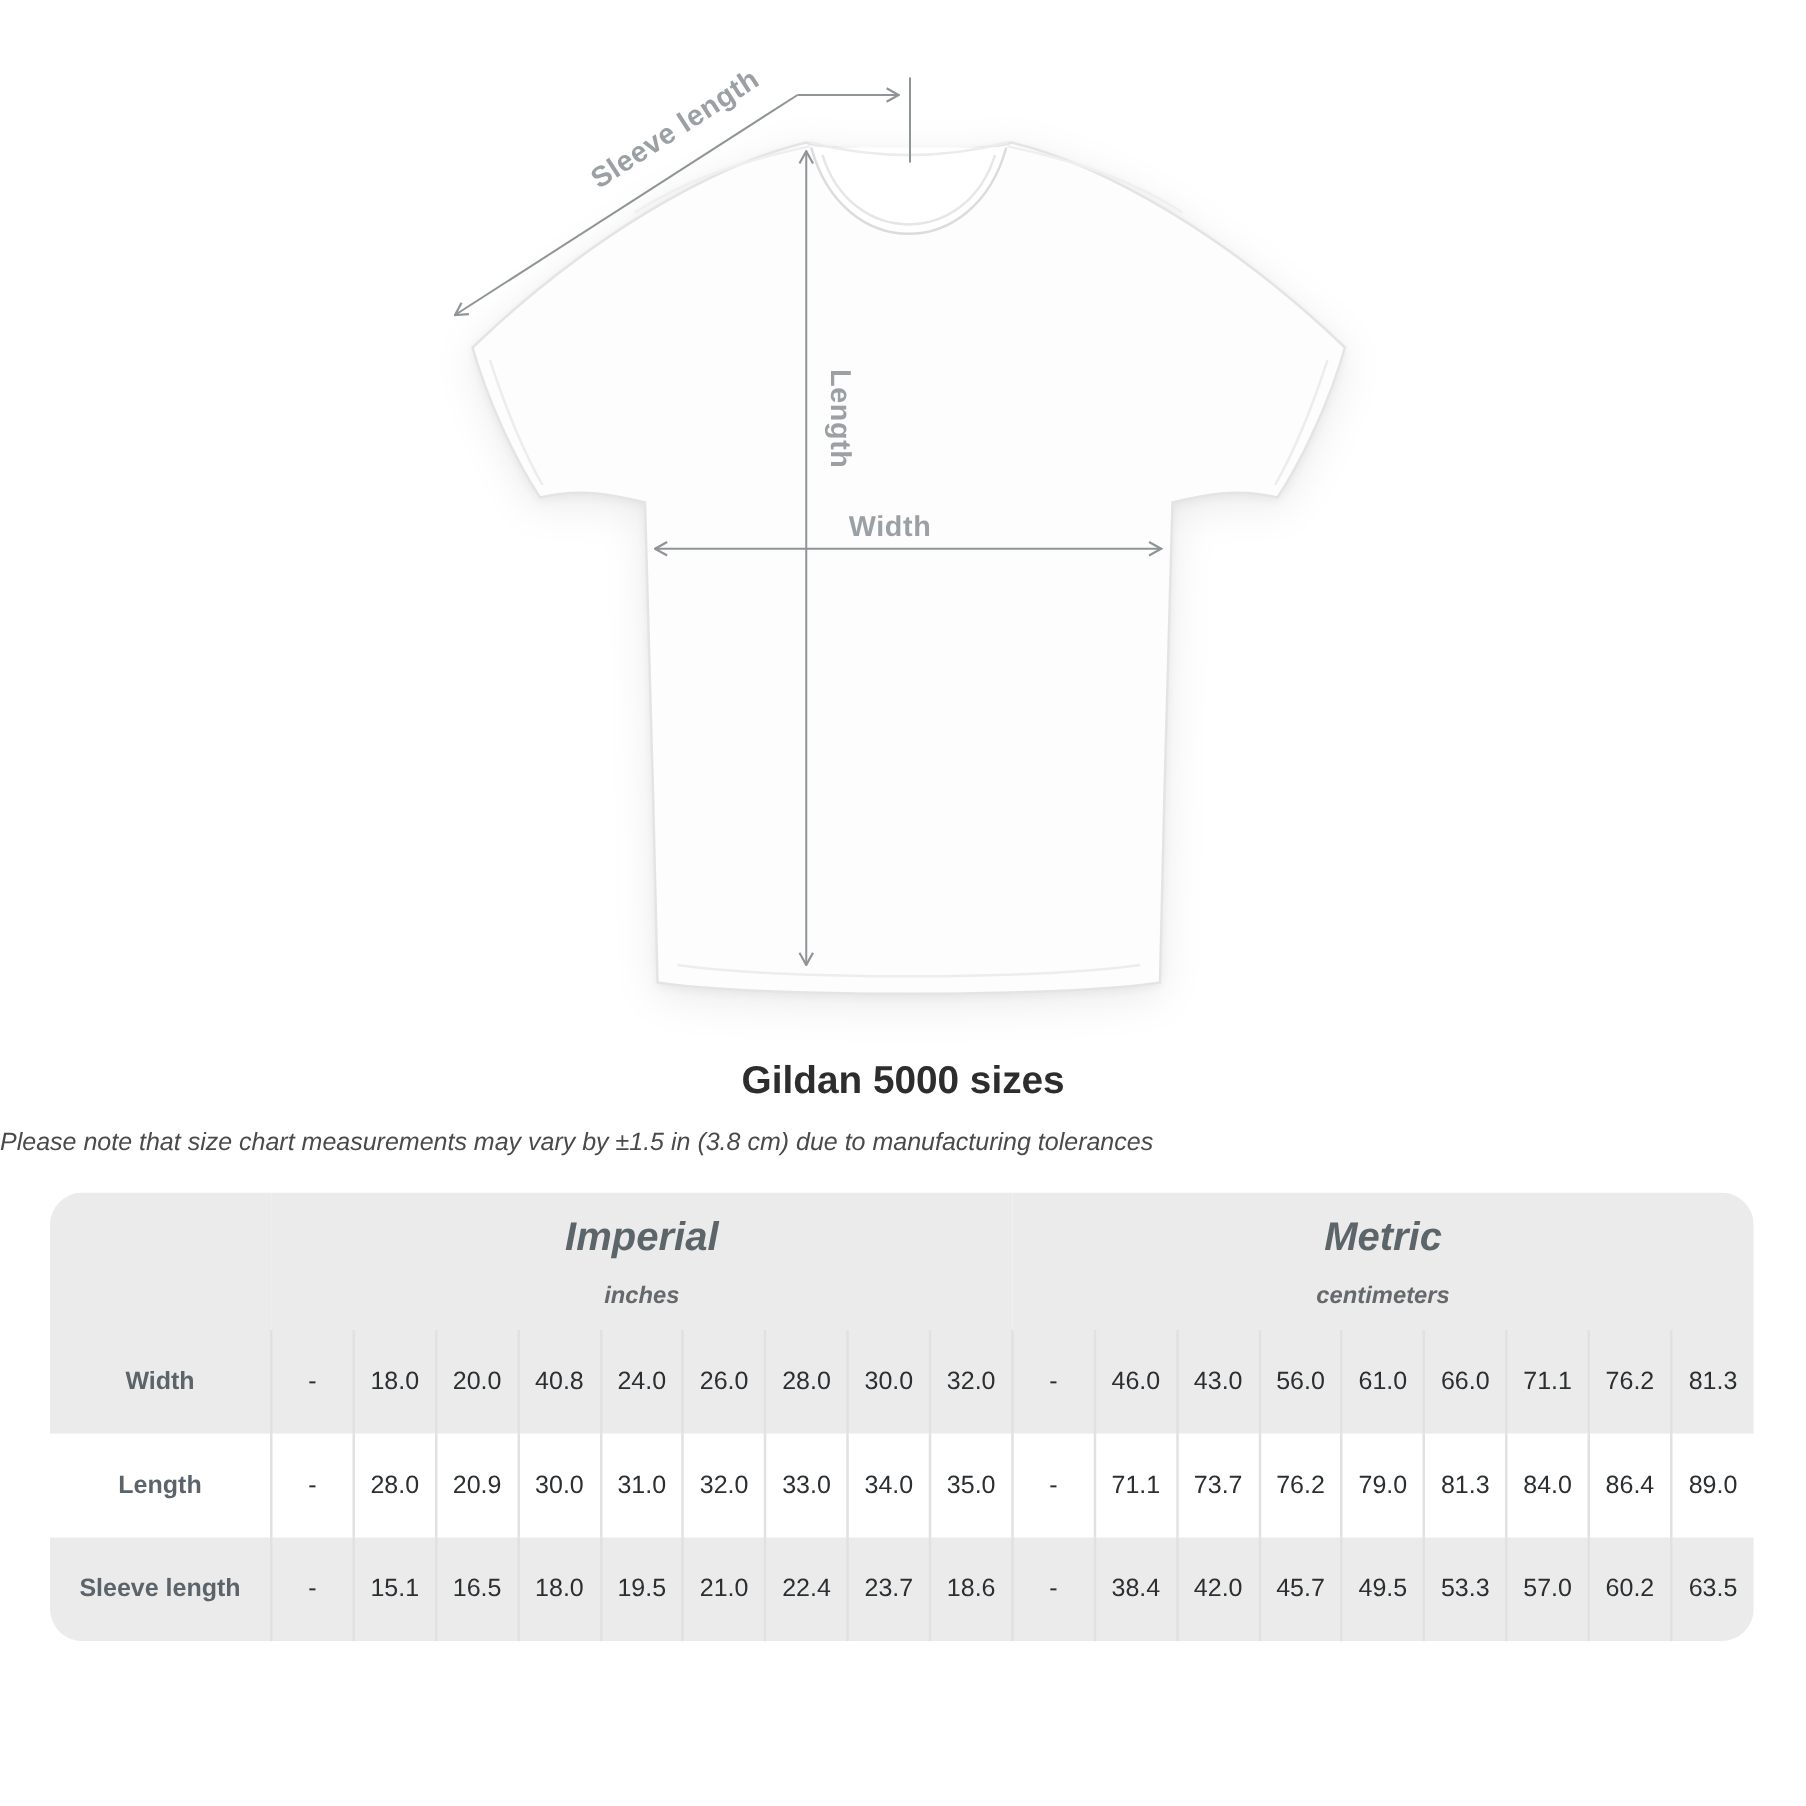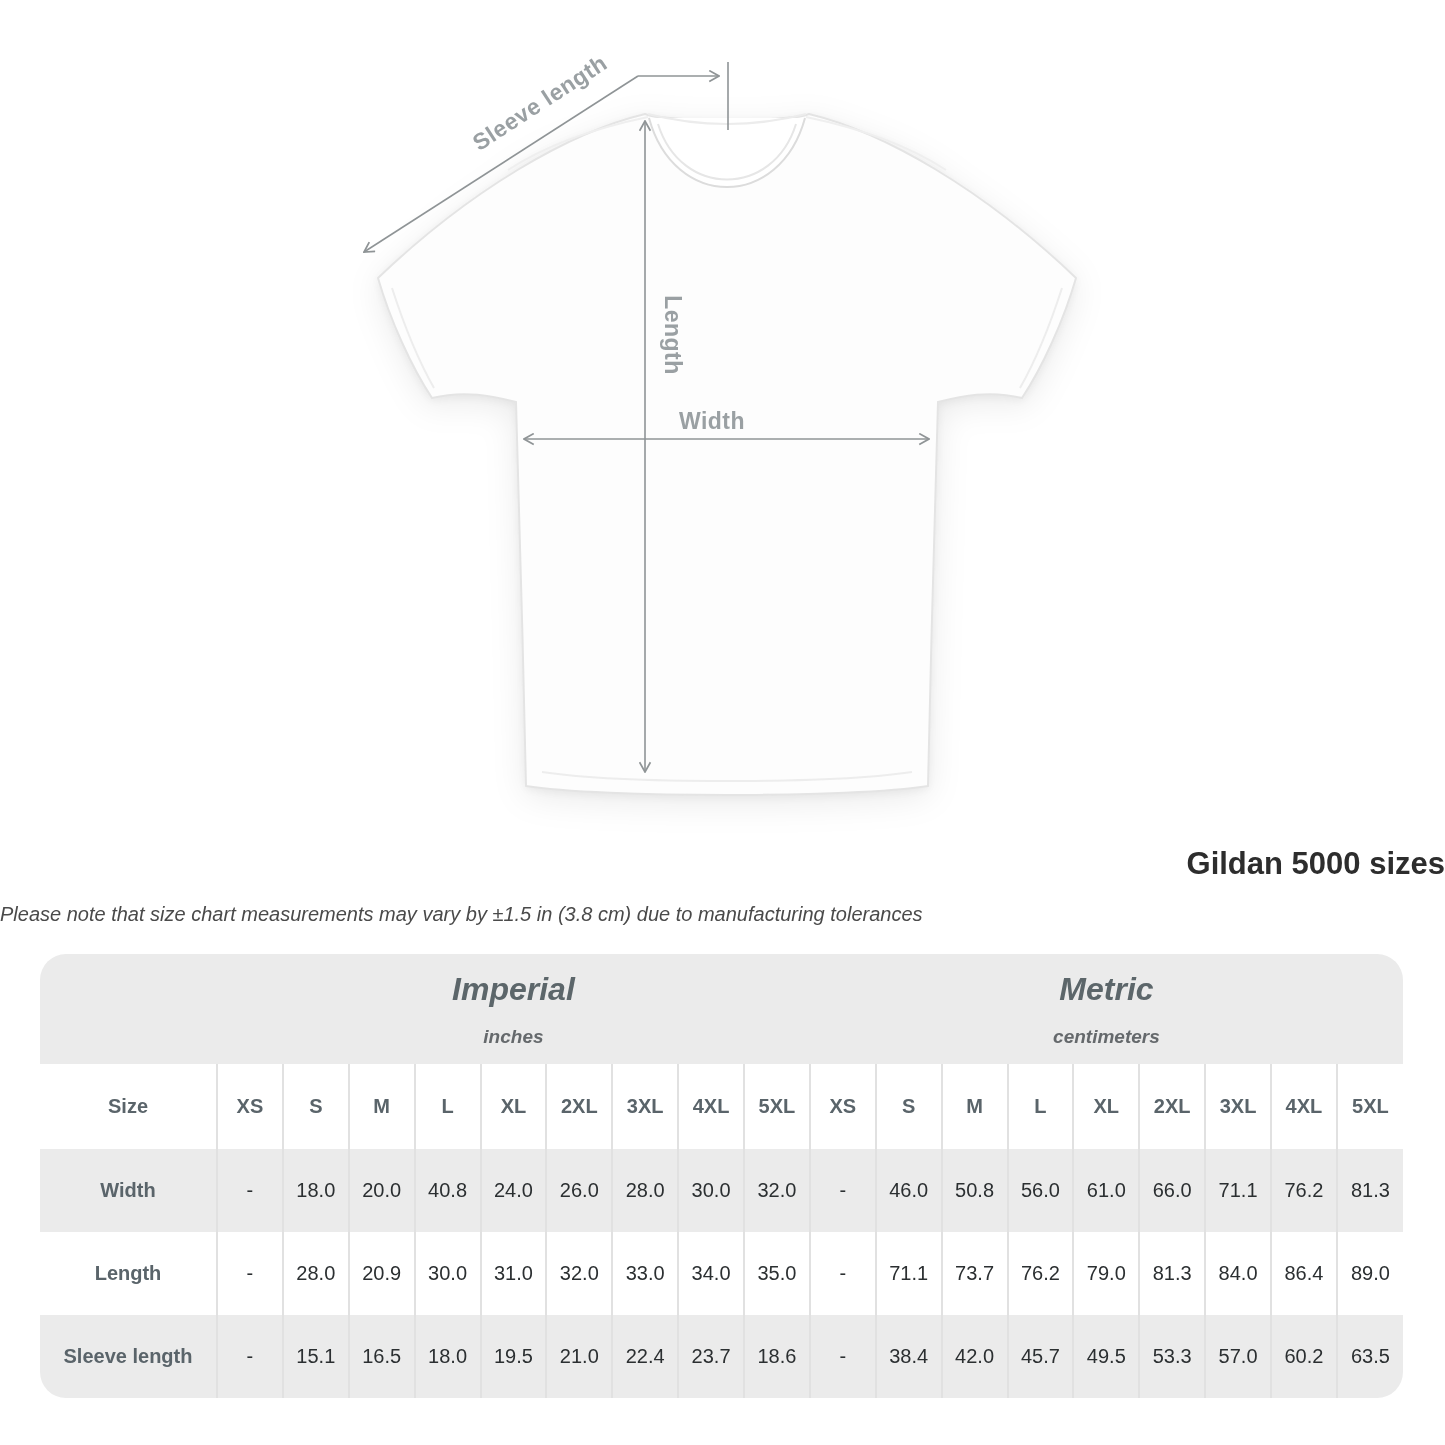--- a/index.html
+++ b/index.html
@@ -12,21 +12,21 @@
   .diagram svg{position:absolute;left:0;top:0;}
   .dlabel{
     position:absolute;font-weight:bold;color:#9aa0a3;font-size:23px;
     letter-spacing:.5px;white-space:nowrap;user-select:none;
   }
   .dlabel.sleeve{left:540px;top:103px;transform:translate(-50%,-50%) rotate(-33deg);}
   .dlabel.length{left:672px;top:335px;transform:translate(-50%,-50%) rotate(90deg);}
   .dlabel.width{left:712px;top:421px;transform:translate(-50%,-50%);}
   
   .title{
-    position:absolute;top:846px;left:0;right:0;text-align:right;
+    position:absolute;top:846px;left:0;right:0;text-align:center;
     font-size:31px;font-weight:bold;color:#2d2d2d;
   }
   .note{
     position:absolute;top:903px;left:0;right:0;
     font-style:italic;font-size:20px;color:#4a4a4a;margin:0;
   }
   
   .table-wrap{
     position:absolute;left:40px;top:954px;width:1363px;
     border-radius:26px;overflow:hidden;
@@ -136,57 +136,36 @@
         <th></th>
         <th colspan="9">
           <div class="unit-name">Imperial</div>
           <div class="unit-sub">inches</div>
         </th>
         <th colspan="9">
           <div class="unit-name">Metric</div>
           <div class="unit-sub">centimeters</div>
         </th>
       </tr>
-      <tr class="sizes-row" id="sizes-row">
-        <th class="rowlabel">Size</th>
-      <th class="size-h sep">XS</th>
-          <th class="size-h sep">S</th>
-          <th class="size-h sep">M</th>
-          <th class="size-h sep">L</th>
-          <th class="size-h sep">XL</th>
-          <th class="size-h sep">2XL</th>
-          <th class="size-h sep">3XL</th>
-          <th class="size-h sep">4XL</th>
-          <th class="size-h sep">5XL</th>
-          <th class="size-h sep">XS</th>
-          <th class="size-h sep">S</th>
-          <th class="size-h sep">M</th>
-          <th class="size-h sep">L</th>
-          <th class="size-h sep">XL</th>
-          <th class="size-h sep">2XL</th>
-          <th class="size-h sep">3XL</th>
-          <th class="size-h sep">4XL</th>
-          <th class="size-h sep">5XL</th>
-        </tr>
     </thead>
     <tbody id="table-body">
         <tr>
           <th class="rowlabel">Width</th>
           <td class="val sep">-</td>
           <td class="val sep">18.0</td>
           <td class="val sep">20.0</td>
           <td class="val sep">40.8</td>
           <td class="val sep">24.0</td>
           <td class="val sep">26.0</td>
           <td class="val sep">28.0</td>
           <td class="val sep">30.0</td>
           <td class="val sep">32.0</td>
           <td class="val sep">-</td>
           <td class="val sep">46.0</td>
-          <td class="val sep">50.8</td>
+          <td class="val sep">43.0</td>
           <td class="val sep">56.0</td>
           <td class="val sep">61.0</td>
           <td class="val sep">66.0</td>
           <td class="val sep">71.1</td>
           <td class="val sep">76.2</td>
           <td class="val sep">81.3</td>
         </tr>
         <tr>
           <th class="rowlabel">Length</th>
           <td class="val sep">-</td>

